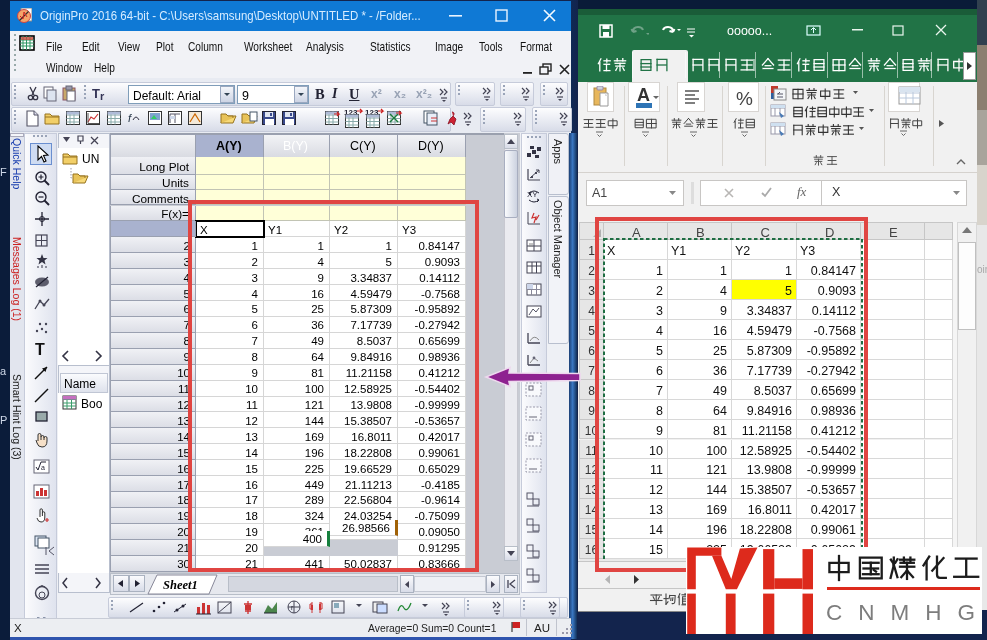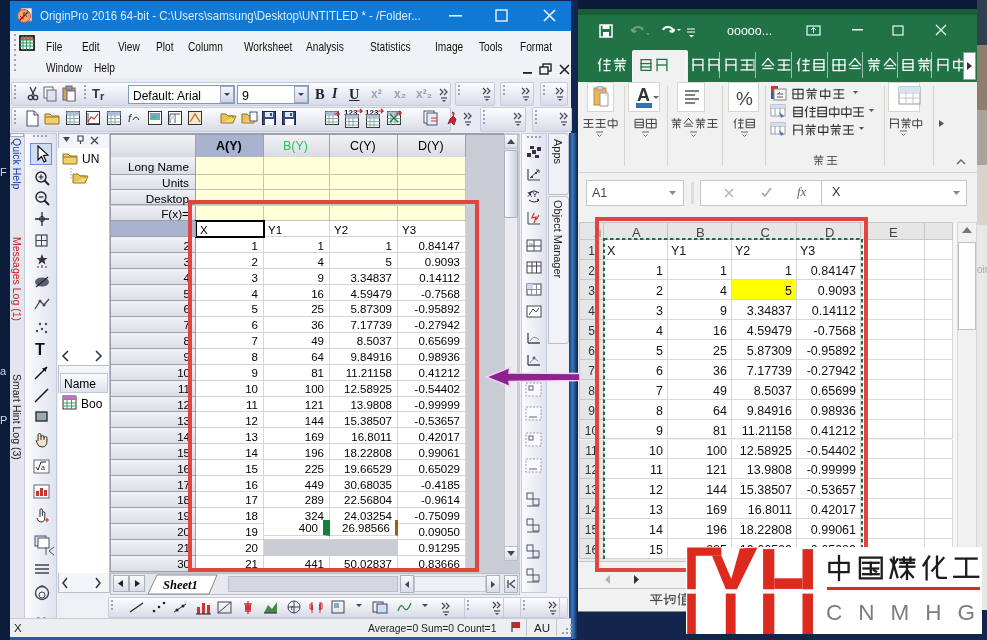--- a/index.html
+++ b/index.html
@@ -486,41 +486,41 @@
 <svg style="position:absolute;left:60px;top:576px;" width="46" height="14" viewBox="0 0 46 14">
     <path d="M7 2 L3 7 L7 12" fill="none" stroke="#334" stroke-width="1.5"></path>
     <path d="M36 2 L40 7 L36 12" fill="none" stroke="#334" stroke-width="1.5"></path>
   </svg>
 <div style="position:absolute;left:110px;top:133px;width:410px;height:440px;background:#c9ccd4"></div>
 <div style="position:absolute;left:110px;top:133px;width:394px;height:2px;background:#9aa0ae"></div>
 <div style="position:absolute;left:110px;top:134px;width:86px;height:24px;background:linear-gradient(180deg,#f2f3f6,#d9dbe2);border:1px solid #9aa0b0"></div>
 <div style="position:absolute;left:196px;top:134px;width:68px;height:24px;background:#a9b2cf;border:1px solid #9aa0b0;border-left:none"></div>
 <div style="position:absolute;left:216px;top:140px;font-family:'Liberation Sans',sans-serif;font-size:12.5px;color:#000;font-weight:700;line-height:1;white-space:pre;">A(Y)</div>
 <div style="position:absolute;left:264px;top:134px;width:66px;height:24px;background:linear-gradient(180deg,#f2f3f6,#d9dbe2);border:1px solid #9aa0b0;border-left:none"></div>
-<div style="position:absolute;left:283px;top:140px;font-family:'Liberation Sans',sans-serif;font-size:12.5px;color:#22c55e;font-weight:400;line-height:1;white-space:pre;">B(Y)</div>
+<div style="position:absolute;left:283px;top:140px;font-family:'Liberation Sans',sans-serif;font-size:12.5px;color:#ffffff;font-weight:400;line-height:1;white-space:pre;">B(Y)</div>
 <div style="position:absolute;left:330px;top:134px;width:68px;height:24px;background:linear-gradient(180deg,#f2f3f6,#d9dbe2);border:1px solid #9aa0b0;border-left:none"></div>
 <div style="position:absolute;left:350px;top:140px;font-family:'Liberation Sans',sans-serif;font-size:12.5px;color:#000;font-weight:400;line-height:1;white-space:pre;">C(Y)</div>
 <div style="position:absolute;left:398px;top:134px;width:68px;height:24px;background:linear-gradient(180deg,#f2f3f6,#d9dbe2);border:1px solid #9aa0b0;border-left:none"></div>
 <div style="position:absolute;left:418px;top:140px;font-family:'Liberation Sans',sans-serif;font-size:12.5px;color:#000;font-weight:400;line-height:1;white-space:pre;">D(Y)</div>
 <div style="position:absolute;left:110px;top:157.4px;width:86px;height:17.299999999999983px;background:linear-gradient(180deg,#f0f1f5,#dcdee6);border:1px solid #9aa0b0;border-top:none">
-    <div style="position:absolute;right:6px;top:2.6499999999999915px;font-size:11.8px">Long Name</div>
+    <div style="position:absolute;right:6px;top:2.6499999999999915px;font-size:11.8px">Long Plot</div>
   </div>
 <div style="position:absolute;left:196px;top:157.4px;width:68px;height:17.299999999999983px;background:#ffffd8;border-right:1px solid #c2c4b4;border-bottom:1px solid #c2c4b4"></div>
 <div style="position:absolute;left:264px;top:157.4px;width:66px;height:17.299999999999983px;background:#ffffd8;border-right:1px solid #c2c4b4;border-bottom:1px solid #c2c4b4"></div>
 <div style="position:absolute;left:330px;top:157.4px;width:68px;height:17.299999999999983px;background:#ffffd8;border-right:1px solid #c2c4b4;border-bottom:1px solid #c2c4b4"></div>
 <div style="position:absolute;left:398px;top:157.4px;width:68px;height:17.299999999999983px;background:#ffffd8;border-right:1px solid #c2c4b4;border-bottom:1px solid #c2c4b4"></div>
 <div style="position:absolute;left:110px;top:174.7px;width:86px;height:15.600000000000023px;background:linear-gradient(180deg,#f0f1f5,#dcdee6);border:1px solid #9aa0b0;border-top:none">
     <div style="position:absolute;right:6px;top:1.8000000000000114px;font-size:11.8px">Units</div>
   </div>
 <div style="position:absolute;left:196px;top:174.7px;width:68px;height:15.600000000000023px;background:#ffffd8;border-right:1px solid #c2c4b4;border-bottom:1px solid #c2c4b4"></div>
 <div style="position:absolute;left:264px;top:174.7px;width:66px;height:15.600000000000023px;background:#ffffd8;border-right:1px solid #c2c4b4;border-bottom:1px solid #c2c4b4"></div>
 <div style="position:absolute;left:330px;top:174.7px;width:68px;height:15.600000000000023px;background:#ffffd8;border-right:1px solid #c2c4b4;border-bottom:1px solid #c2c4b4"></div>
 <div style="position:absolute;left:398px;top:174.7px;width:68px;height:15.600000000000023px;background:#ffffd8;border-right:1px solid #c2c4b4;border-bottom:1px solid #c2c4b4"></div>
 <div style="position:absolute;left:110px;top:190.3px;width:86px;height:15.199999999999989px;background:linear-gradient(180deg,#f0f1f5,#dcdee6);border:1px solid #9aa0b0;border-top:none">
-    <div style="position:absolute;right:6px;top:1.5999999999999943px;font-size:11.8px">Desktop</div>
+    <div style="position:absolute;right:6px;top:1.5999999999999943px;font-size:11.8px">Comments</div>
   </div>
 <div style="position:absolute;left:196px;top:190.3px;width:68px;height:15.199999999999989px;background:#ffffd8;border-right:1px solid #c2c4b4;border-bottom:1px solid #c2c4b4"></div>
 <div style="position:absolute;left:264px;top:190.3px;width:66px;height:15.199999999999989px;background:#ffffd8;border-right:1px solid #c2c4b4;border-bottom:1px solid #c2c4b4"></div>
 <div style="position:absolute;left:330px;top:190.3px;width:68px;height:15.199999999999989px;background:#ffffd8;border-right:1px solid #c2c4b4;border-bottom:1px solid #c2c4b4"></div>
 <div style="position:absolute;left:398px;top:190.3px;width:68px;height:15.199999999999989px;background:#ffffd8;border-right:1px solid #c2c4b4;border-bottom:1px solid #c2c4b4"></div>
 <div style="position:absolute;left:110px;top:205.5px;width:86px;height:15.900000000000006px;background:linear-gradient(180deg,#f0f1f5,#dcdee6);border:1px solid #9aa0b0;border-top:none">
     <div style="position:absolute;right:6px;top:1.9500000000000028px;font-size:11.8px">F(x)=</div>
   </div>
 <div style="position:absolute;left:196px;top:205.5px;width:68px;height:15.900000000000006px;background:#ffffd8;border-right:1px solid #c2c4b4;border-bottom:1px solid #c2c4b4"></div>
 <div style="position:absolute;left:264px;top:205.5px;width:66px;height:15.900000000000006px;background:#ffffd8;border-right:1px solid #c2c4b4;border-bottom:1px solid #c2c4b4"></div>
@@ -769,21 +769,21 @@
 <div style="position:absolute;left:110px;top:476.12px;width:86px;height:15.92px;background:linear-gradient(180deg,#f0f1f5,#dcdee6);border:1px solid #9aa0b0;border-top:none">
     <div style="position:absolute;right:5px;top:2.46px;font-size:11.5px">17</div>
   </div>
 <div style="position:absolute;left:196px;top:476.12px;width:68px;height:15.92px;background:#fff;border-right:1px solid #d6d6d6;border-bottom:1px solid #d6d6d6">
     <div style="position:absolute;right:5px;top:2.46px;font-size:11.5px">16</div>
   </div>
 <div style="position:absolute;left:264px;top:476.12px;width:66px;height:15.92px;background:#fff;border-right:1px solid #d6d6d6;border-bottom:1px solid #d6d6d6">
     <div style="position:absolute;right:5px;top:2.46px;font-size:11.5px">449</div>
   </div>
 <div style="position:absolute;left:330px;top:476.12px;width:68px;height:15.92px;background:#fff;border-right:1px solid #d6d6d6;border-bottom:1px solid #d6d6d6">
-    <div style="position:absolute;right:5px;top:2.46px;font-size:11.5px">30.68035</div>
+    <div style="position:absolute;right:5px;top:2.46px;font-size:11.5px">21.11213</div>
   </div>
 <div style="position:absolute;left:398px;top:476.12px;width:68px;height:15.92px;background:#fff;border-right:1px solid #d6d6d6;border-bottom:1px solid #d6d6d6">
     <div style="position:absolute;right:5px;top:2.46px;font-size:11.5px">-0.4185</div>
   </div>
 <div style="position:absolute;left:110px;top:492.03999999999996px;width:86px;height:15.92px;background:linear-gradient(180deg,#f0f1f5,#dcdee6);border:1px solid #9aa0b0;border-top:none">
     <div style="position:absolute;right:5px;top:2.46px;font-size:11.5px">18</div>
   </div>
 <div style="position:absolute;left:196px;top:492.03999999999996px;width:68px;height:15.92px;background:#fff;border-right:1px solid #d6d6d6;border-bottom:1px solid #d6d6d6">
     <div style="position:absolute;right:5px;top:2.46px;font-size:11.5px">17</div>
   </div>
@@ -825,21 +825,21 @@
   </div>
 <div style="position:absolute;left:398px;top:523.88px;width:68px;height:15.92px;background:#fff;border-right:1px solid #d6d6d6;border-bottom:1px solid #d6d6d6">
     <div style="position:absolute;right:5px;top:2.46px;font-size:11.5px">0.09050</div>
   </div>
 <div style="position:absolute;left:110px;top:539.8px;width:86px;height:15.92px;background:linear-gradient(180deg,#f0f1f5,#dcdee6);border:1px solid #9aa0b0;border-top:none">
     <div style="position:absolute;right:5px;top:2.46px;font-size:11.5px">21</div>
   </div>
 <div style="position:absolute;left:196px;top:539.8px;width:68px;height:15.92px;background:#fff;border-right:1px solid #d6d6d6;border-bottom:1px solid #d6d6d6">
     <div style="position:absolute;right:5px;top:2.46px;font-size:11.5px">20</div>
   </div>
-<div style="position:absolute;left:264px;top:520px;width:66px;height:15.92px;background:#fff;border-right:7px solid #15803d;border-bottom:1px solid #d6d6d6">
+<div style="position:absolute;left:264px;top:531px;width:66px;height:15.92px;background:#fff;border-right:3px solid #15803d;border-bottom:1px solid #d6d6d6">
     <div style="position:absolute;right:5px;top:2.46px;font-size:11.5px">400</div>
   </div>
 <div style="position:absolute;left:330px;top:520px;width:68px;height:15.92px;background:#fff;border-right:3px solid #a16207;border-bottom:1px solid #d6d6d6">
     <div style="position:absolute;right:5px;top:2.46px;font-size:11.5px">26.98566</div>
   </div>
 <div style="position:absolute;left:398px;top:539.8px;width:68px;height:15.92px;background:#fff;border-right:1px solid #d6d6d6;border-bottom:1px solid #d6d6d6">
     <div style="position:absolute;right:5px;top:2.46px;font-size:11.5px">0.91295</div>
   </div>
 <div style="position:absolute;left:110px;top:555.72px;width:86px;height:15.92px;background:linear-gradient(180deg,#f0f1f5,#dcdee6);border:1px solid #9aa0b0;border-top:none">
     <div style="position:absolute;right:5px;top:2.46px;font-size:11.5px">30</div>

